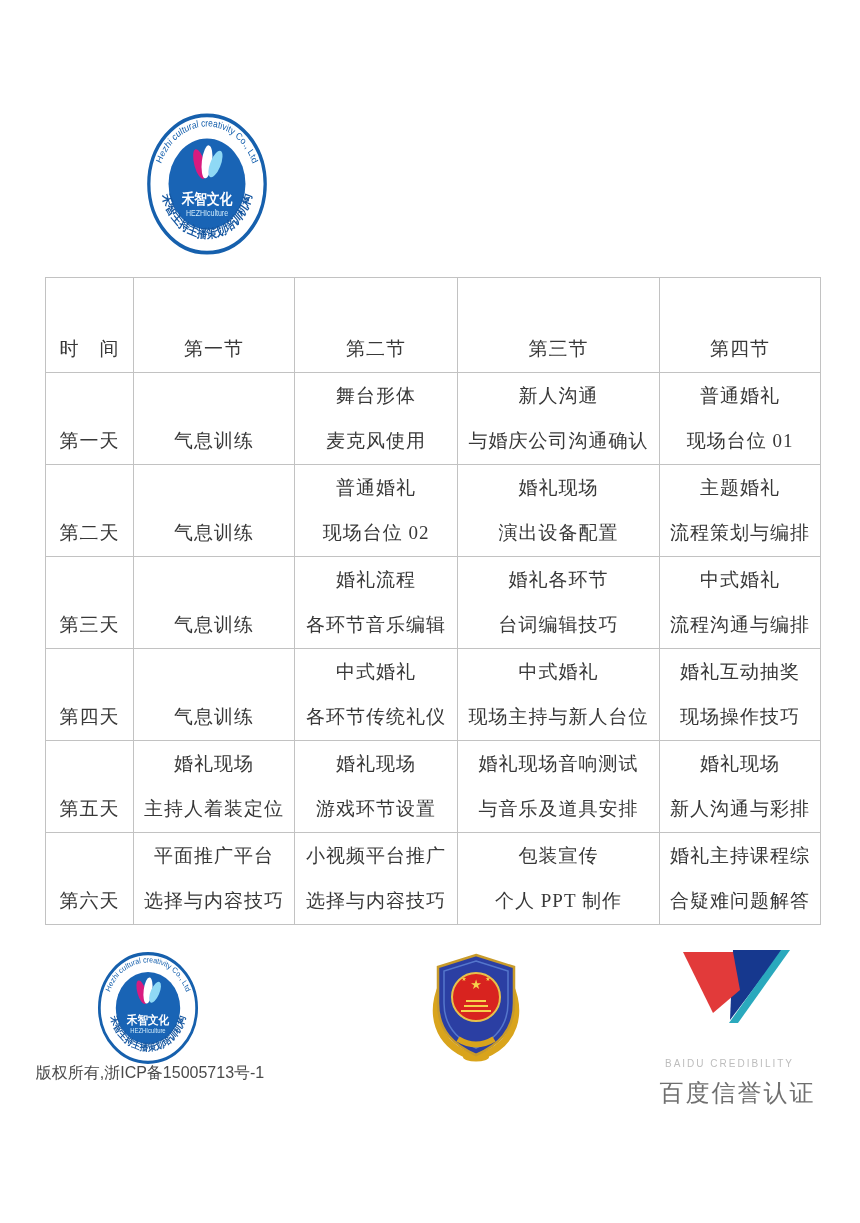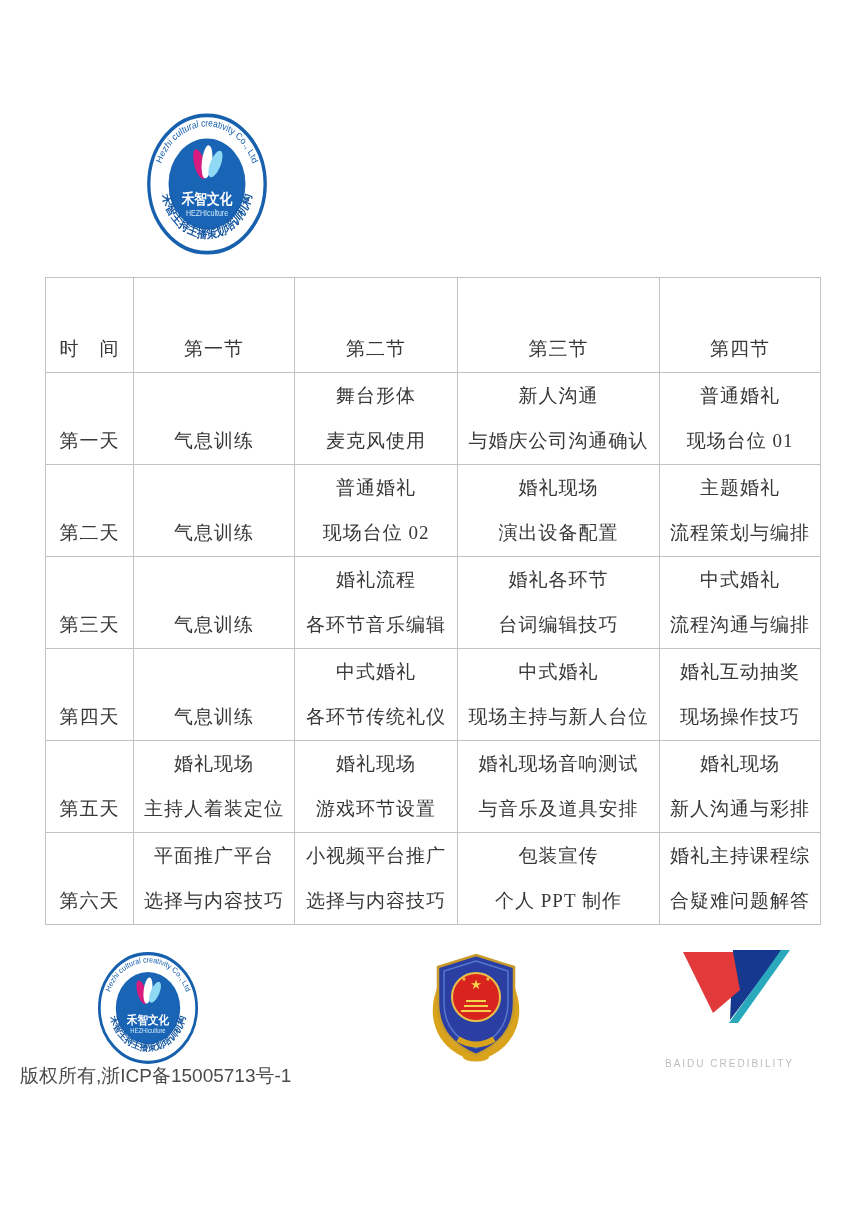--- a/index.html
+++ b/index.html
@@ -16,21 +16,21 @@
   .course-table th,.course-table td{border:1px solid #c2c2c2;padding:0;font-weight:normal;}
   .course-table tr.hdr th{height:94px;}
   .course-table tr.row td{height:91px;text-align:center;}
   .cw{display:flex;flex-direction:column;height:100%;}
   .slot{flex:1;display:flex;align-items:center;justify-content:center;
         font-size:19px;color:#383838;letter-spacing:1px;white-space:nowrap;}
 
   
   .stamp-footer{position:absolute;left:97px;top:951px;width:102px;height:114px;}
   .copyright{position:absolute;left:20px;top:1063px;width:260px;text-align:center;
-             font-family:"Liberation Sans", sans-serif;font-size:19px;color:#4a4a4a;white-space:nowrap;}
+             font-family:"Liberation Sans", sans-serif;font-size:16px;color:#4a4a4a;white-space:nowrap;}
   .police-badge{position:absolute;left:428px;top:950px;width:96px;height:114px;}
   .police-record{position:absolute;left:320px;top:1077px;width:315px;text-align:center;
              font-family:"Liberation Sans", sans-serif;font-size:21px;font-weight:bold;color:#141414;white-space:nowrap;}
   .baidu-v{position:absolute;left:678px;top:946px;width:112px;height:78px;}
   .baidu-cn{position:absolute;left:652px;top:1029px;width:170px;text-align:center;
             font-family:"Liberation Sans", sans-serif;font-size:24px;color:#8f8f8f;letter-spacing:5px;white-space:nowrap;}
   .baidu-en{position:absolute;left:665px;top:1058px;width:170px;
             font-family:"Liberation Sans", sans-serif;font-size:10px;color:#bdbdbd;letter-spacing:2px;white-space:nowrap;}
   .baidu-cert{position:absolute;left:645px;top:1077px;width:185px;text-align:center;
             font-family:"Liberation Sans", sans-serif;font-size:24px;color:#6f6f6f;letter-spacing:2px;white-space:nowrap;}
@@ -327,14 +327,15 @@
     <path d="M38,50 h20 M36,55 h24 M33,60 h30" stroke="#f7d24b" stroke-width="2.2" fill="none"></path>
     <path d="M30,88 q18,11 36,0" fill="none" stroke="#d9a41c" stroke-width="6"></path>
   </svg>
 
   <svg class="baidu-v" viewBox="0 0 112 78">
     <polygon points="55,4 105,4 52,74" fill="#16388e"></polygon>
     <polygon points="103,4 112,4 60,77 51,77" fill="#2aa9bd"></polygon>
     <polygon points="5,6 55,6 62,44 35,67" fill="#e23a3a"></polygon>
   </svg>
   <div class="baidu-en">BAIDU CREDIBILITY</div>
+  <div class="baidu-cert">百度信誉认证</div>
 
 </div>
 
 </body></html>

